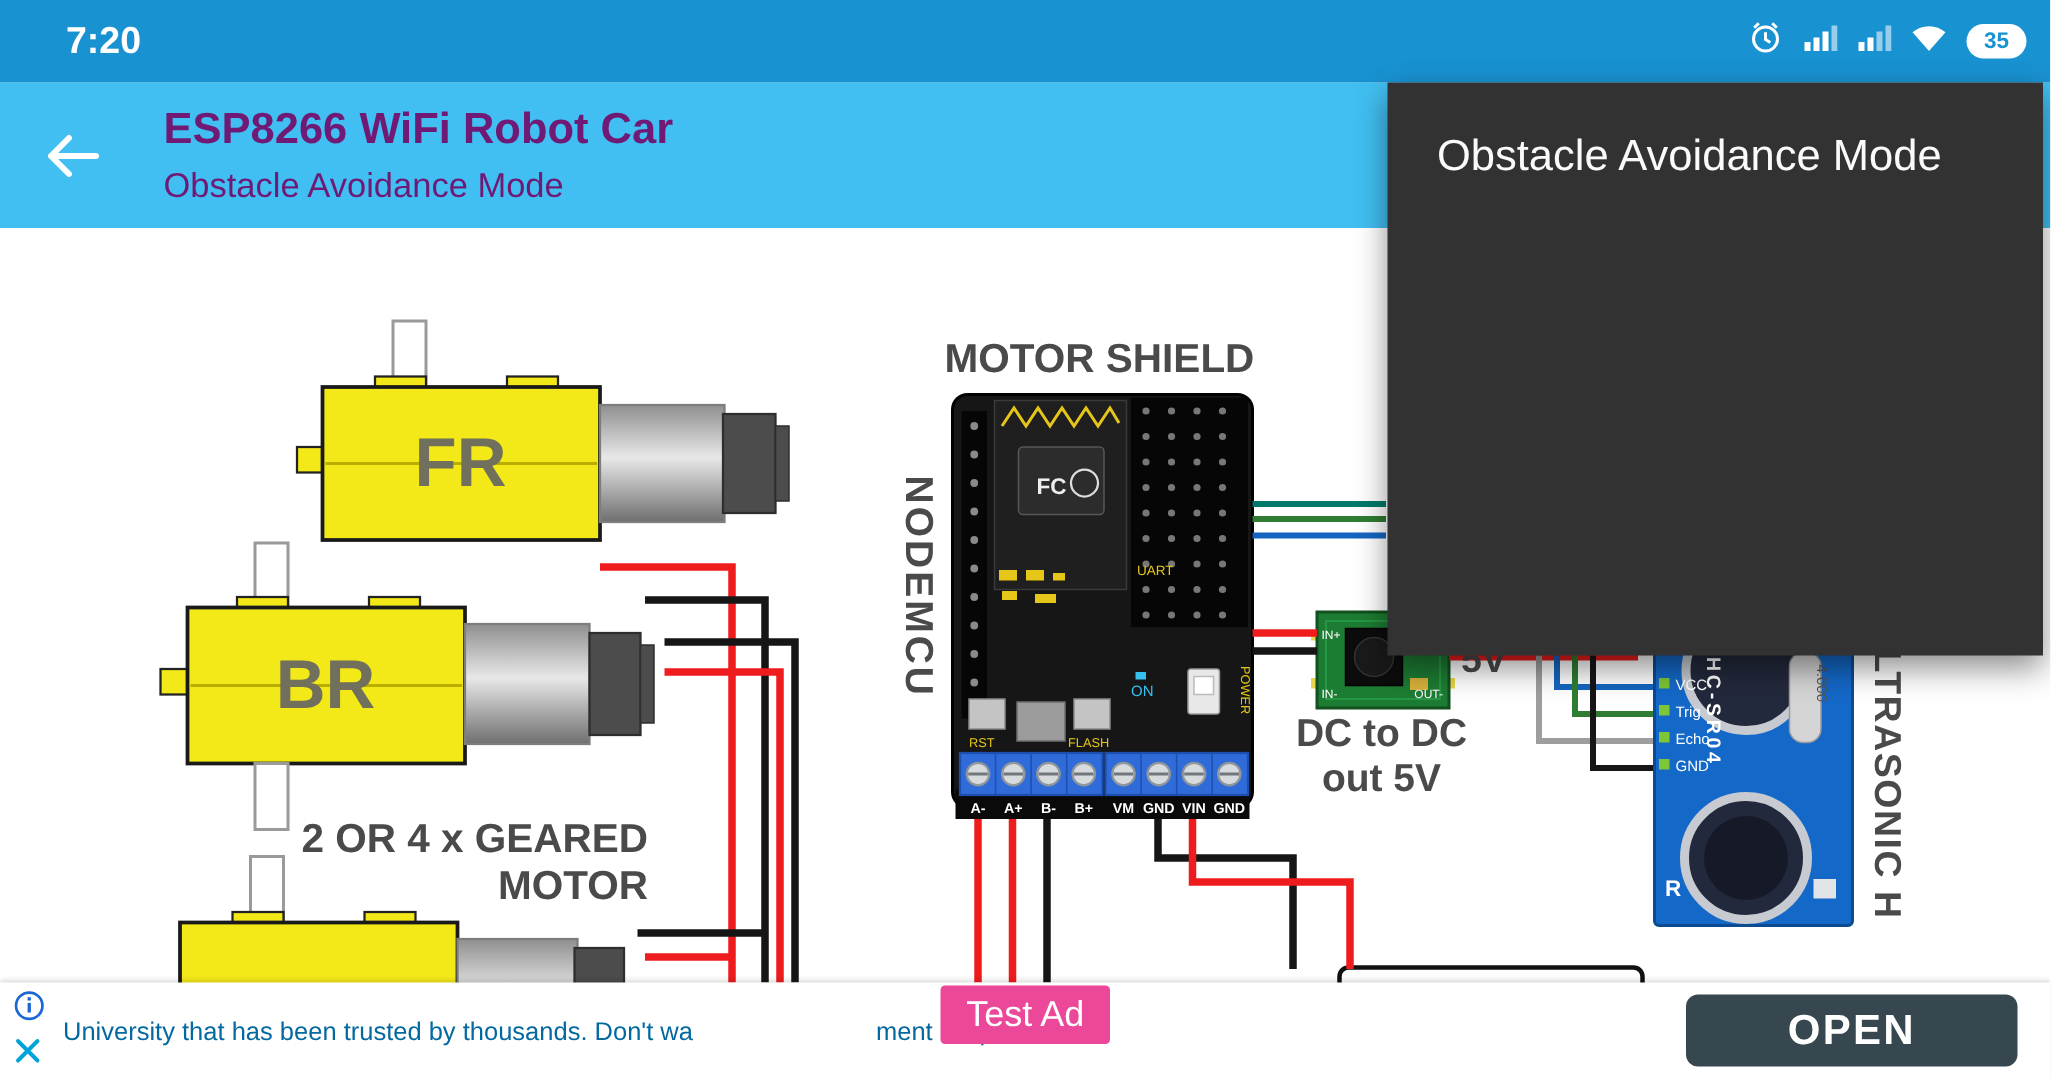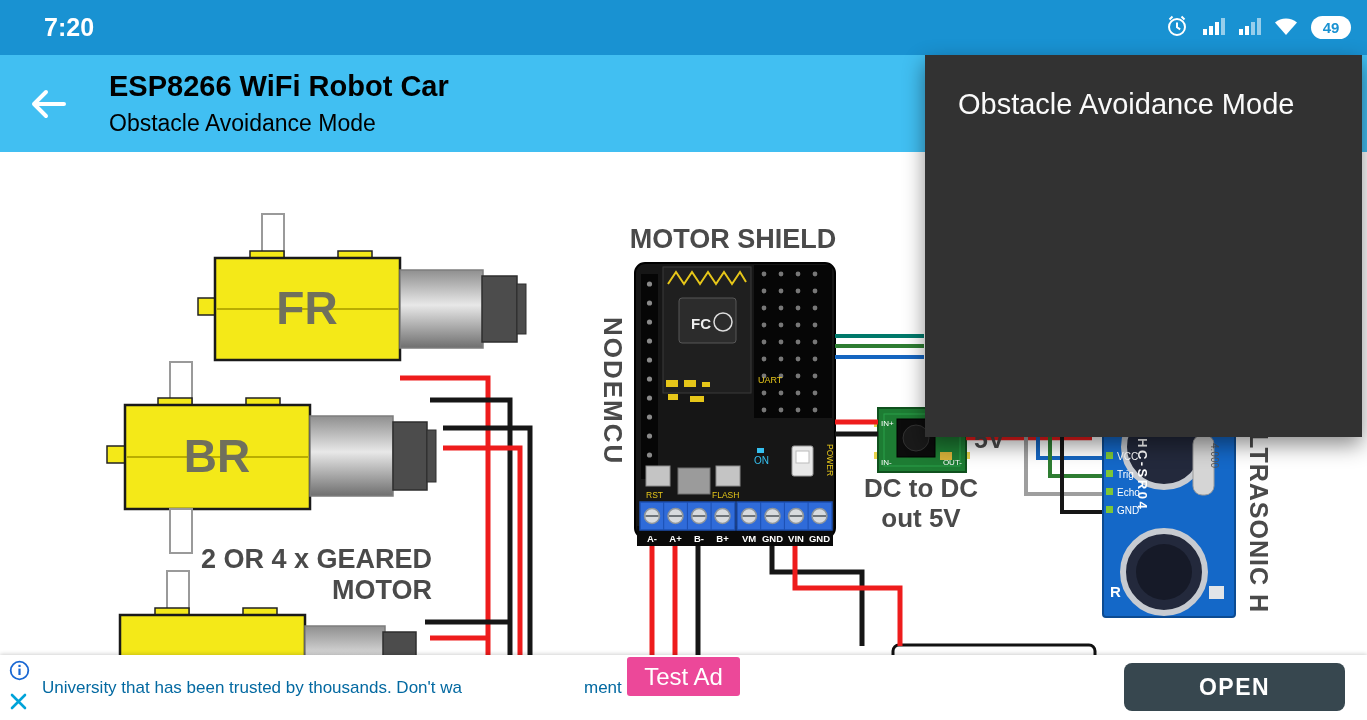--- a/index.html
+++ b/index.html
@@ -15,21 +15,21 @@
   .time { font-size:25px; font-weight:bold; padding-left:28px; }
   .status-icons { display:flex; align-items:center; gap:12px; }
   .battery-pill { background:#fff; color:var(--status-bar,#1992d2);
                   border-radius:12px; min-width:40px; height:23px;
                   display:flex; align-items:center; justify-content:center;
                   font-size:15px; font-weight:bold; }
 
   
   .app-bar { position:absolute; top:55px; left:0; right:0; height:97px;
              background:var(--app-bar,#41bff2); z-index:2;
-             display:flex; align-items:center; color:#000000; }
+             display:flex; align-items:center; color:#701a75; }
   .back-button { width:95px; display:flex; justify-content:center; align-items:center; cursor:pointer; }
   .app-titles { margin-left:14px; }
   .app-title { font-size:29px; font-weight:bold; }
   .app-subtitle { font-size:23px; margin-top:7px; }
 
   
   .content { position:absolute; top:152px; left:0; width:1367px; height:568px;
              background:#fff; z-index:1; }
   .content svg { display:block; font-family:"Liberation Sans", sans-serif; }
 
@@ -47,21 +47,21 @@
   .ad-side { width:36px; height:100%; display:flex; flex-direction:column;
              justify-content:space-between; padding:5px 0 5px 9px; }
   .ad-text { font-size:17px; color:#0369a1; margin-left:6px; white-space:nowrap;
              display:flex; align-items:center; }
   .ad-gap { display:inline-block; width:122px; }
   .test-ad { position:absolute; left:627px; top:657px; width:113px; height:39px;
              background:#ec4899; color:#fff; font-size:24px; border-radius:3px;
              display:flex; align-items:center; justify-content:center; z-index:31; }
   .open-btn { position:absolute; left:1124px; top:663px; width:221px; height:48px;
               background:var(--open-button,#37474f); color:#fff; border:none;
-              border-radius:8px; font-size:23px; font-weight:bold; letter-spacing:1.5px;
+              border-radius:8px; font-size:28px; font-weight:bold; letter-spacing:1.5px;
               z-index:31; display:flex; align-items:center; justify-content:center;
               cursor:pointer; font-family:"Liberation Sans", sans-serif; }
 </style>
 </head>
 <body>
 
 <div class="screen">
 
   <div class="status-bar">
     <span class="time">7:20</span>
@@ -87,21 +87,21 @@
             <rect x="8" y="10" width="4" height="9" fill="#fff"></rect>
             <rect x="14" y="6" width="4" height="13" fill="#fff" opacity=".55"></rect>
             <rect x="20" y="2" width="4" height="17" fill="#fff" opacity=".55"></rect>
           </svg>
       </span>
       <span>
         <svg width="26" height="22" viewBox="0 0 26 22">
             <path d="M13 20 L2 7.5 A 17 17 0 0 1 24 7.5 Z" fill="#fff"></path>
           </svg>
       </span>
-      <span class="battery-pill">49</span>
+      <span class="battery-pill">35</span>
     </div>
   </div>
 
   <div class="app-bar">
     <div class="back-button">
       <svg width="36" height="32" viewBox="0 0 36 32">
           <path d="M16 4 L4 16 L16 28 M4 16 H34" fill="none" stroke="#fff" stroke-width="4" stroke-linecap="round" stroke-linejoin="round"></path>
         </svg>
     </div>
     <div class="app-titles">

